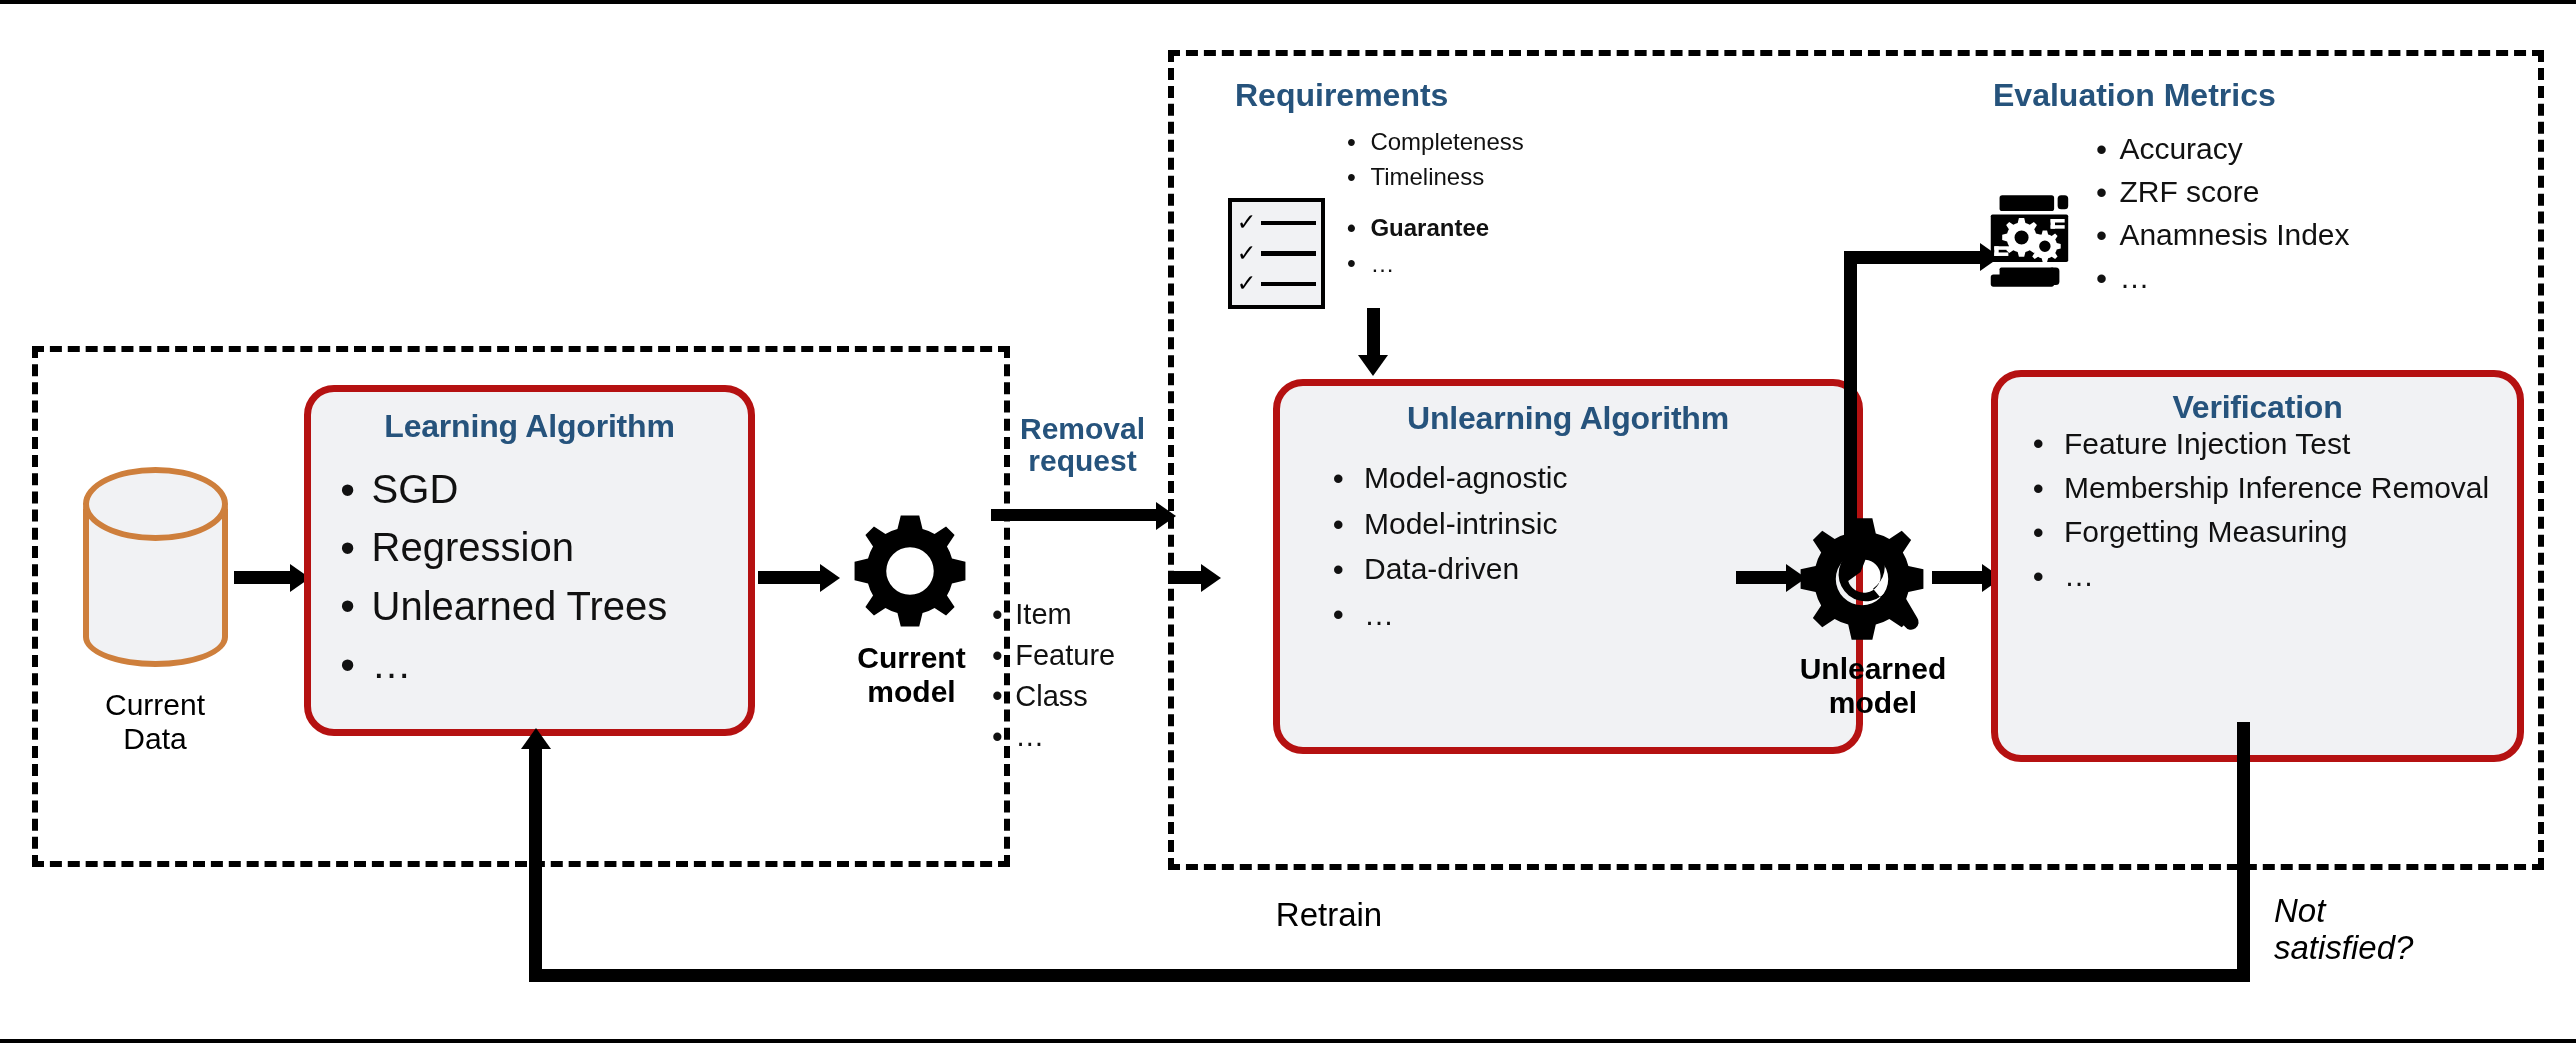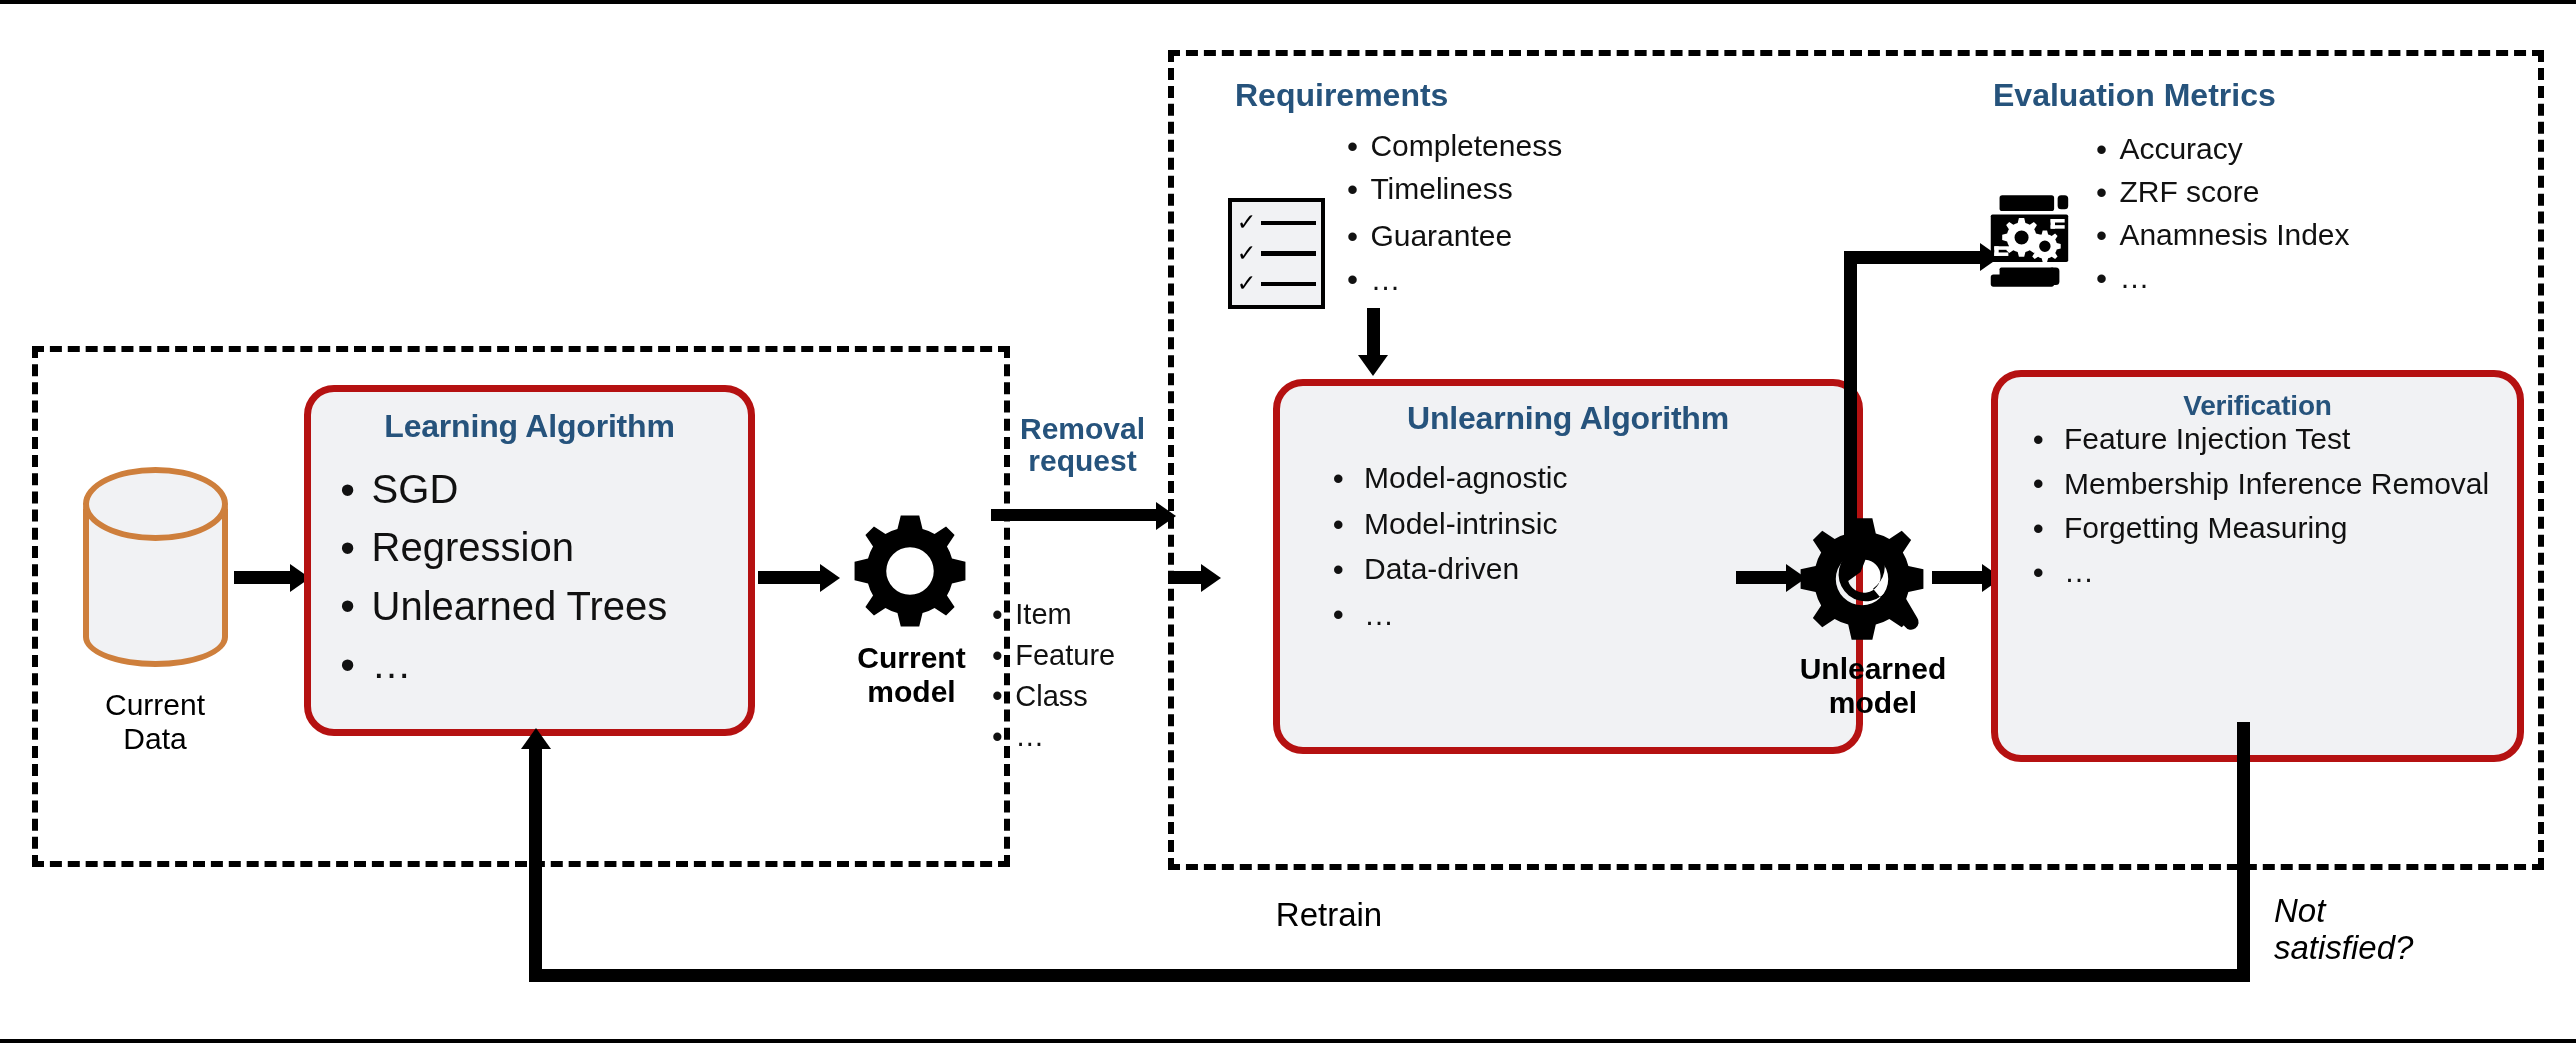--- a/index.html
+++ b/index.html
@@ -210,24 +210,24 @@
     <div class="cl-row">
         <span class="cl-check">✓</span>
         <span class="cl-line"></span>
       </div>
     <div class="cl-row">
         <span class="cl-check">✓</span>
         <span class="cl-line"></span>
       </div>
   </div>
 
-  <ul class="abs blist tight" style="left:1347px; top:123px; font-size:30px; width:328px;">
+  <ul class="abs blist tight" style="left:1347px; top:123px; font-size:24px; width:328px;">
     <li>Completeness</li>
     <li style="margin-top:4.7px;">Timeliness</li>
-    <li style="margin-top:9px;">Guarantee</li>
+    <li style="margin-top:20px;font-weight:bold;">Guarantee</li>
     <li style="margin-top:4.7px;">…</li>
   </ul>
 
   <div class="abs" style="left:1358px; top:304px; width:35px; height:70px;">
     <div class="arr-bar" style="left:8.8px; top:0; width:13px; height:50px;"></div>
     <div class="arr-head-d" style="left:0px; top:47px;"></div>
   </div>
 
   <div class="abs" style="left:1168px; top:559px; width:59px; height:29px;">
     <div class="arr-bar" style="left:0; top:8.2px; width:35px; height:13px;"></div>
@@ -291,21 +291,21 @@
     <li style="margin-top:4.7px;">Anamnesis Index</li>
     <li style="margin-top:4.7px;">…</li>
   </ul>
 
   <div class="abs" style="left:1932px; top:559px; width:76px; height:29px;">
     <div class="arr-bar" style="left:0; top:8.2px; width:53px; height:13px;"></div>
     <div class="arr-head-r" style="left:50px; top:0.6px;"></div>
   </div>
 
   <div class="abs red-card" style="left:1991px; top:366px; width:533px; height:392px;">
-    <div class="card-title" style="font-size:28px; margin-top:14px;">Verification</div>
+    <div class="card-title" style="font-size:32px; margin-top:14px;">Verification</div>
     <ul class="blist" style="font-size:30px; padding-left:30px;">
       <li>Feature Injection Test</li>
       <li style="margin-top:5.9px;">Membership Inference Removal</li>
       <li style="margin-top:5.9px;">Forgetting Measuring</li>
       <li style="margin-top:5.9px;">…</li>
     </ul>
   </div>
 
   <div class="abs" style="left:521px; top:724px; width:1733px; height:275px;">
 

